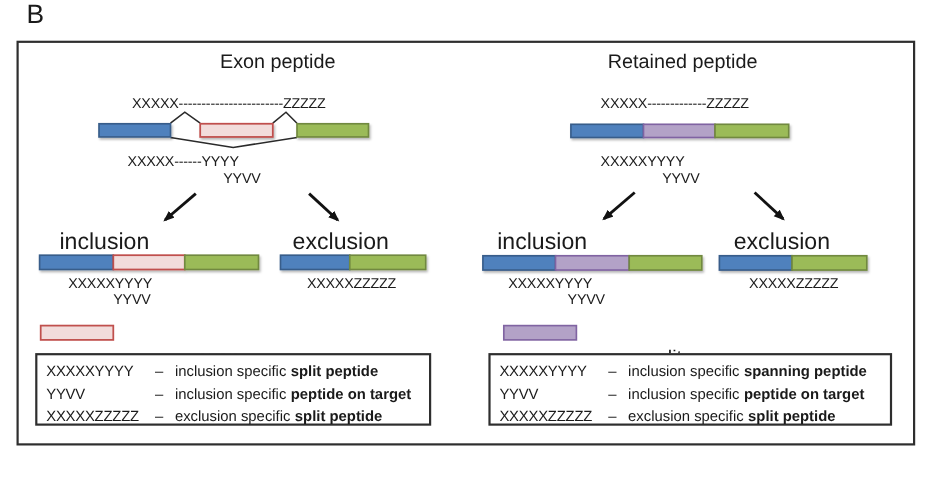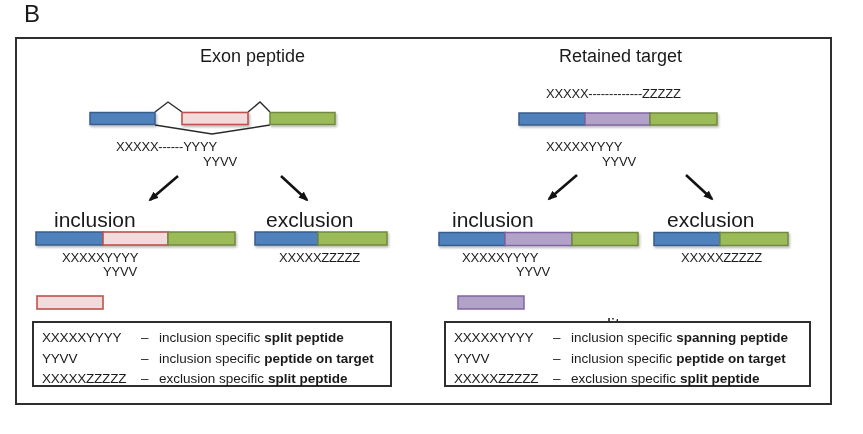--- a/index.html
+++ b/index.html
@@ -93,20 +93,21 @@
       <rect x="654" y="232.5" width="66" height="13" style="fill:var(--c-blue,#4F81BD); stroke:var(--c-blue_border,#385D8A);" stroke-width="1.5" data-name="exon-segment-blue"></rect>
       <rect x="720" y="232.5" width="68" height="13" style="fill:var(--c-green,#9BBB59); stroke:var(--c-green_border,#71893F);" stroke-width="1.5" data-name="exon-segment-green"></rect>
     </g>
 
     <rect x="37" y="296" width="66" height="13" style="fill:var(--c-pink,#F2DCDB); stroke:var(--c-pink_border,#C0504D);" stroke-width="1.6" data-name="exon-swatch"></rect>
     <rect x="458" y="296" width="66" height="13" style="fill:var(--c-purple,#B3A2C7); stroke:var(--c-purple_border,#8064A2);" stroke-width="1.5" data-name="intron-swatch"></rect>
   </svg>
 
   <div class="abs title" style="left:150px; top:46px;" data-name="exon-skipping-title">Exon peptide</div>
 
+  <div class="abs seq" style="left:120px; top:86px;" data-name="exon-skipping-premrna-seq">XXXXX-----------------------ZZZZZ</div>
 
   <div class="abs seq" style="left:116px; top:139px;" data-name="exon-skipping-junction-seq-line1">XXXXX------YYYY</div>
   <div class="abs seq" style="left:203px; top:154px;" data-name="exon-skipping-junction-seq-line2">YYVV</div>
 
   <div class="abs label" style="left:54px; top:208px;" data-name="exon-skipping-inclusion-label">inclusion</div>
   <div class="abs label" style="left:266px; top:208px;" data-name="exon-skipping-exclusion-label">exclusion</div>
 
   <div class="abs seq" style="left:62px; top:250px;" data-name="exon-skipping-inclusion-seq-line1">XXXXXYYYY</div>
   <div class="abs seq" style="left:103px; top:264px;" data-name="exon-skipping-inclusion-seq-line2">YYVV</div>
   <div class="abs seq" style="left:279px; top:250px;" data-name="exon-skipping-exclusion-seq">XXXXXZZZZZ</div>
@@ -126,21 +127,21 @@
       <span class="dash" data-name="dash">–</span>
       <span class="desc" data-name="legend-description"><span class="pre">inclusion specific</span><b>peptide on target</b></span>
     </div>
     <div class="lrow" data-name="legend-row">
       <span class="term" data-name="legend-term">XXXXXZZZZZ</span>
       <span class="dash" data-name="dash">–</span>
       <span class="desc" data-name="legend-description"><span class="pre">exclusion specific</span><b>split peptide</b></span>
     </div>
   </div>
 
-  <div class="abs title" style="left:518px; top:46px;" data-name="retained-intron-title">Retained target</div>
+  <div class="abs title" style="left:518px; top:46px;" data-name="retained-intron-title">Retained peptide</div>
 
   <div class="abs seq" style="left:546px; top:86px;" data-name="retained-intron-premrna-seq">XXXXX-------------ZZZZZ</div>
 
   <div class="abs seq" style="left:546px; top:139px;" data-name="retained-intron-junction-seq-line1">XXXXXYYYY</div>
   <div class="abs seq" style="left:602px; top:154px;" data-name="retained-intron-junction-seq-line2">YYVV</div>
 
   <div class="abs label" style="left:452px; top:208px;" data-name="retained-intron-inclusion-label">inclusion</div>
   <div class="abs label" style="left:667px; top:208px;" data-name="retained-intron-exclusion-label">exclusion</div>
 
   <div class="abs seq" style="left:462px; top:250px;" data-name="retained-intron-inclusion-seq-line1">XXXXXYYYY</div>

